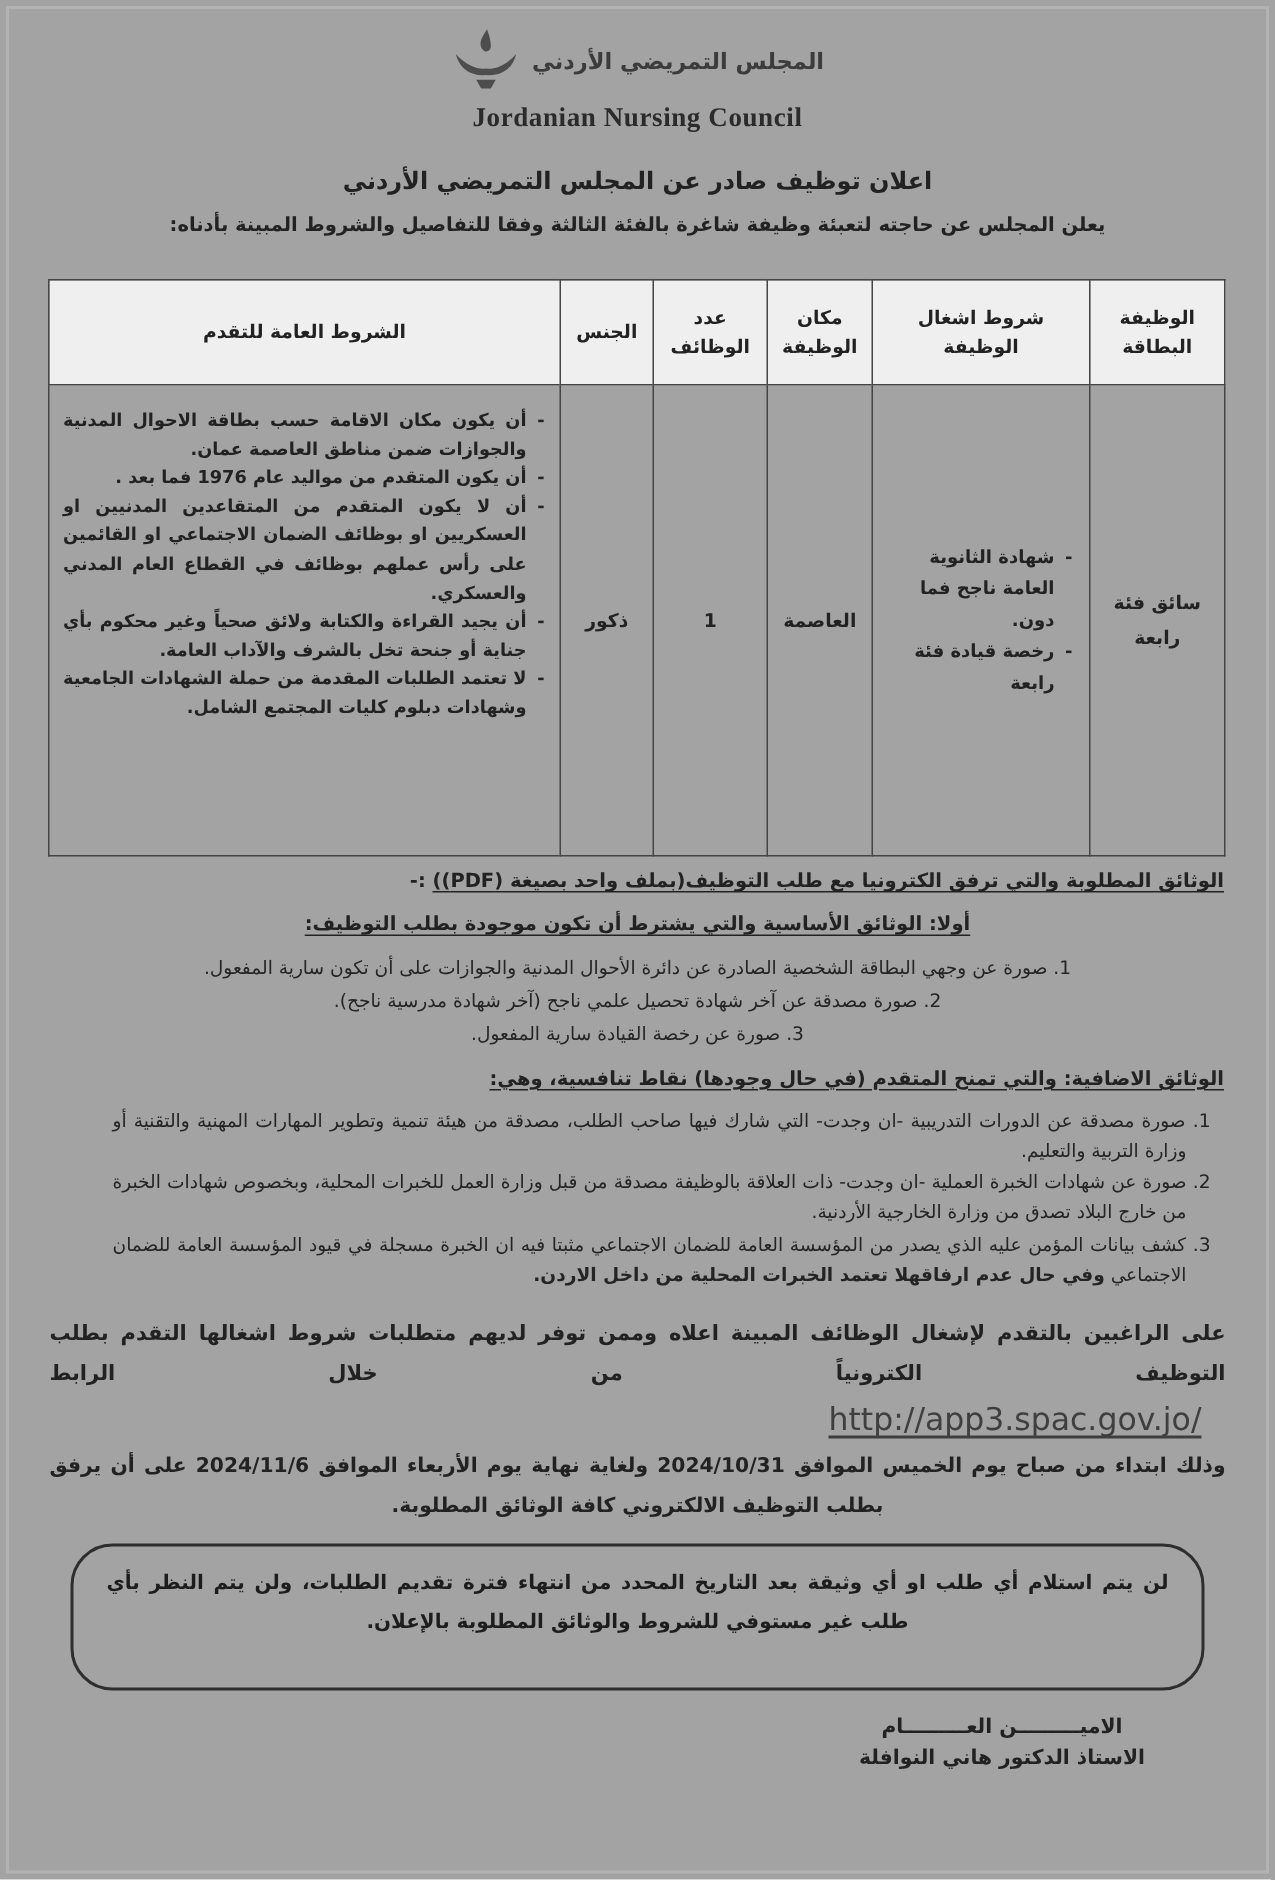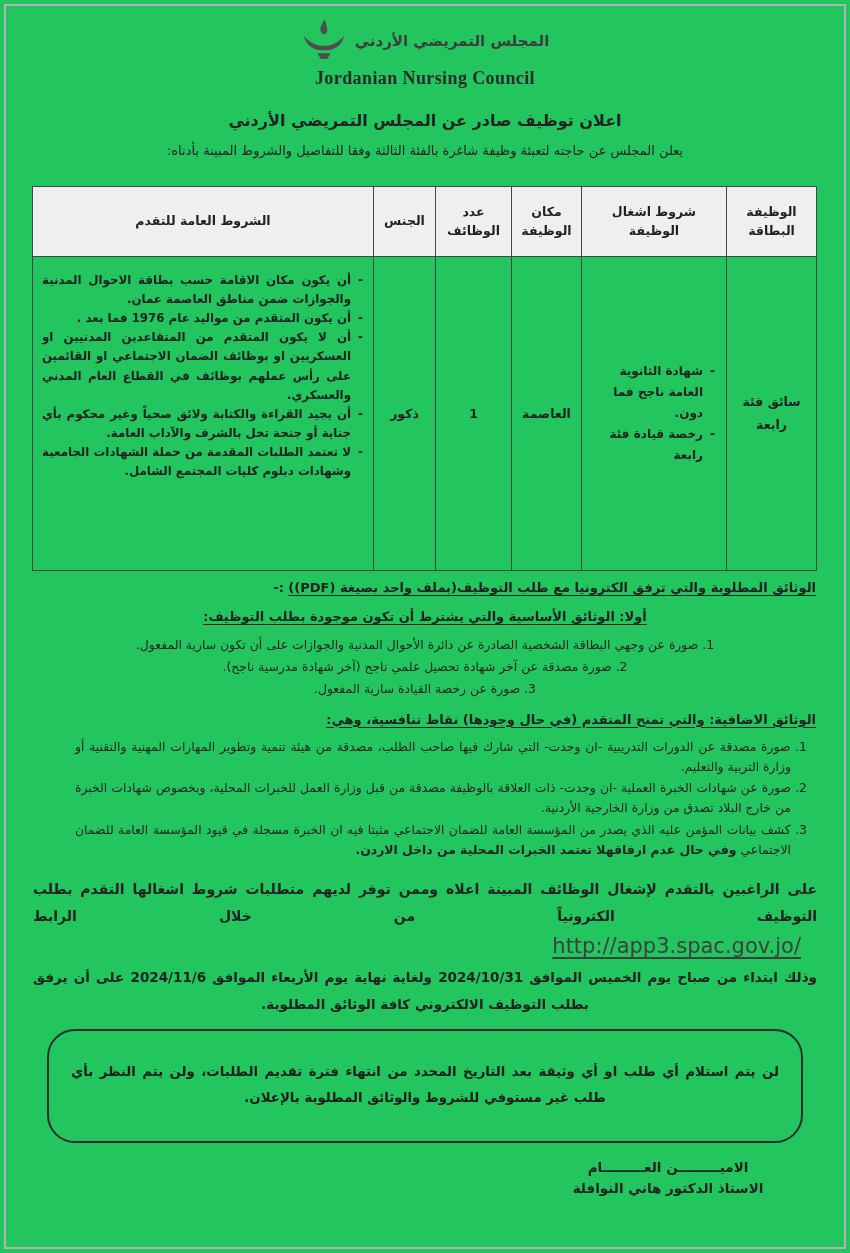--- a/index.html
+++ b/index.html
@@ -2,33 +2,33 @@
 <html lang="ar"><head>
 <meta charset="utf-8">
 <style>
   * { margin:0; padding:0; box-sizing:border-box; }
   html,body { background:#ffffff; }
   body {
     width:850px; height:1253px;
     font-family:"DejaVu Sans", sans-serif;
     color:#1e1e1e;
   }
-  .page { position:relative; width:850px; height:1253px; background:#22c55e; overflow:hidden; }
+  .page { position:relative; width:850px; height:1253px; background:#a3a3a3; overflow:hidden; }
   .frame { position:absolute; inset:4px; border:2px solid #b3b3b3; pointer-events:none; }
   .content { position:relative; padding:14px 33px 0; direction:rtl; }
 
   
   .logo-block { text-align:center; margin-top:2px; }
   .logo-row { display:flex; justify-content:center; align-items:center; gap:8px; direction:ltr; }
   .logo-icon svg { width:46px; height:50px; fill:#4d4d4d; display:block; }
   .logo-ar { font-weight:700; font-size:15px; color:#3c3c3c; }
   .logo-en { font-family:"Liberation Serif", serif; font-weight:700; font-size:18px; color:#2b2b2b; letter-spacing:.4px; margin-top:2px; }
 
   .title { text-align:center; font-size:16px; font-weight:700; margin-top:22px; color:#222; }
-  .subtitle { text-align:center; font-size:13px; font-weight:400; margin-top:13px; color:#222; }
+  .subtitle { text-align:center; font-size:13px; font-weight:700; margin-top:13px; color:#222; }
 
   
   table.jobs-table { width:784px; margin:28px auto 0; border-collapse:collapse; table-layout:fixed; }
   .jobs-table th, .jobs-table td { border:1px solid #454545; }
   .jobs-table th {
     background:#efefef; font-size:12.5px; font-weight:700; color:#222;
     height:70px; text-align:center; vertical-align:middle; padding:4px 3px; line-height:1.5;
   }
   .jobs-table td { font-size:12.5px; font-weight:700; text-align:center; vertical-align:middle; color:#222; height:314px; }
   td.c-pos { padding:4px 8px; line-height:1.8; }
@@ -48,21 +48,21 @@
 
   .list-justified { margin:10px 10px 0 42px; }
   .list-justified > p { font-size:12.4px; color:#242424; line-height:1.6; text-align:justify; padding-right:16px; text-indent:-16px; margin-bottom:2px; }
   .list-justified b { font-weight:700; }
 
   .apply-par { margin:16px 0 0; font-size:14px; font-weight:700; line-height:1.95; text-align:justify; text-align-last:justify; color:#222; }
   .url-line { text-align:left; direction:ltr; margin:4px 16px 0 0; text-align:right; }
   .url-line a { font-family:"DejaVu Sans", sans-serif; font-size:21px; color:#3f3f3f; text-decoration:underline; text-underline-offset:4px; }
   .dates-par { margin:6px 0 0; font-size:13.5px; font-weight:700; line-height:1.95; text-align:justify; text-align-last:center; color:#222; }
 
-  .notice-box { margin:12px 14px 0; border:2px solid #2e2e2e; border-radius:28px; padding:28px 22px 30px; }
+  .notice-box { margin:12px 14px 0; border:2px solid #2e2e2e; border-radius:28px; padding:12px 22px 30px; }
   .notice-box p { font-size:13.3px; font-weight:700; line-height:1.95; text-align:justify; text-align-last:center; color:#1d1d1d; }
 
   .signature { width:250px; margin:16px 24px 0 auto; text-align:center; direction:rtl; }
   .sig-title { font-size:13.5px; font-weight:700; margin-bottom:5px; color:#222; }
   .sig-name { font-size:13.5px; font-weight:700; color:#222; }
 </style>
 </head>
 <body>
 
 <div class="page">

